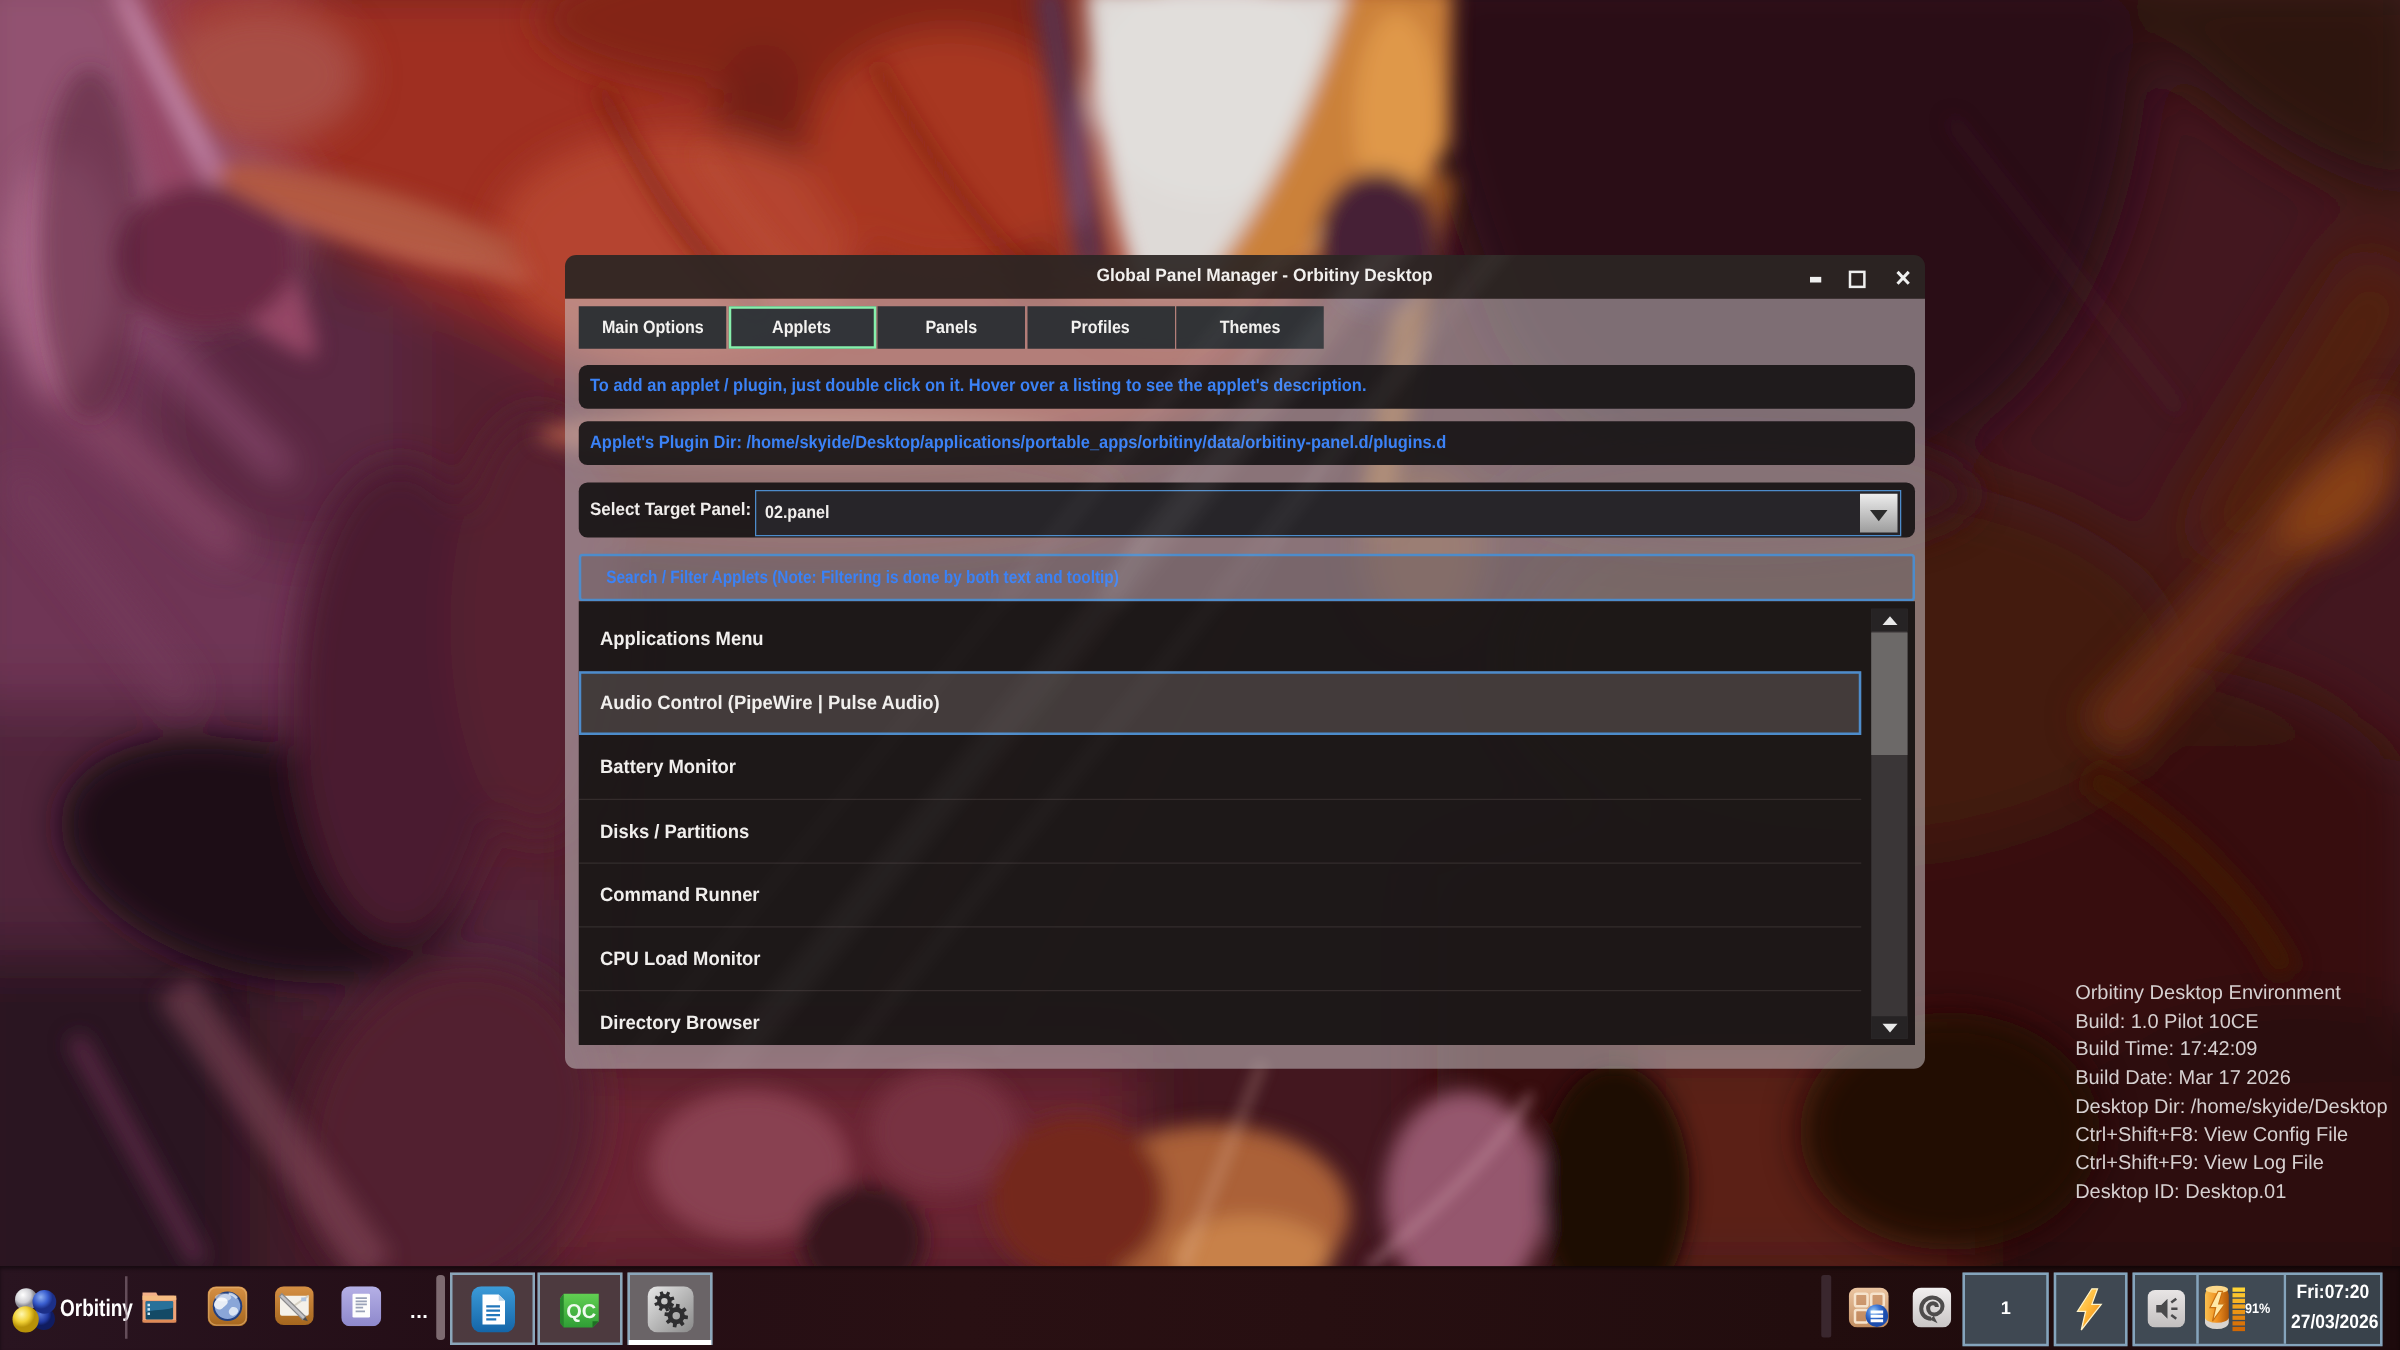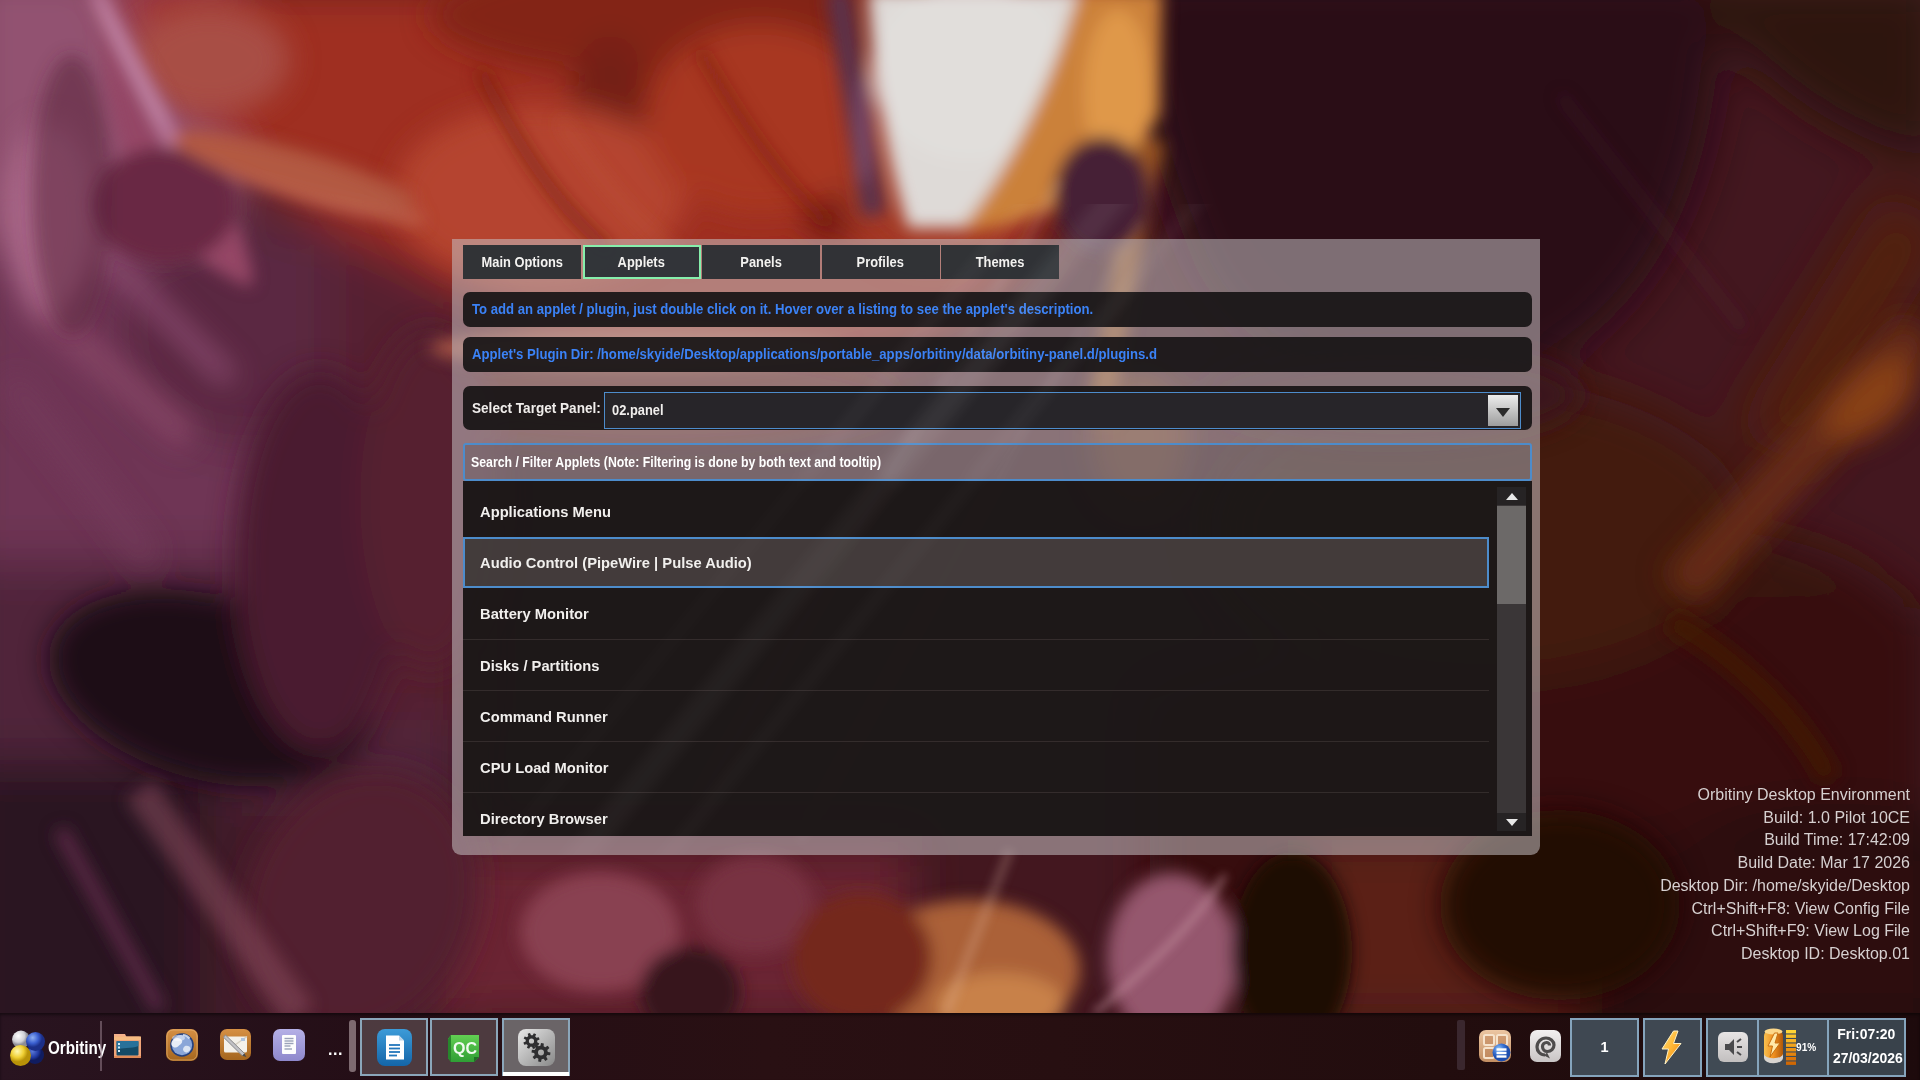--- a/index.html
+++ b/index.html
@@ -14,34 +14,34 @@
 #wbody{position:absolute;left:0;top:35px;right:0;bottom:0;background:rgba(196,192,195,.55);border-radius:0 0 9px 9px}
 .tab{position:absolute;top:6px;width:118px;height:34px;background:rgba(44,48,52,.96);color:#f3f2f0;font-size:14.3px;font-weight:bold;text-align:center;line-height:34px}
 .tab.sel{border:2px solid #86efac;background:rgba(46,51,56,.97);line-height:30px}
 .ibar{position:absolute;left:11px;width:1069px;height:35px;background:rgba(24,21,22,.92);border-radius:7px;color:#3b82f6;font-size:14.3px;font-weight:bold;line-height:35px;padding-left:9px;white-space:nowrap}
 .ibar .cx{transform:scaleX(.92)}
 #selrow{position:absolute;left:11px;top:146.7px;width:1069px;height:44px;background:rgba(23,19,21,.92);border-radius:7px;color:#f0edeb;font-size:14.3px;font-weight:bold;line-height:44px;padding-left:9px}
 #selrow>.cx{transform:scaleX(.95)}
 #combo{position:absolute;left:140.7px;top:6.8px;width:917px;height:37px;background:rgba(40,38,42,.95);border:1px solid #4d8ccb;color:#f0eeec;font-size:14.3px;font-weight:bold;line-height:35px;padding-left:7px}
 #cbtn{position:absolute;right:2px;top:2px;bottom:2px;width:30px;background:linear-gradient(#ededed,#9d9d9d)}
 #cbtn i{position:absolute;left:50%;top:50%;margin:-3px 0 0 -7px;border:7px solid transparent;border-top:9px solid #2b2b2b;border-bottom:none}
-#search{position:absolute;left:11px;top:203.5px;width:1069px;height:38.5px;background:rgba(88,80,85,.35);border:2px solid #4d8ccb;border-radius:3px;color:#ffffff;font-size:14.3px;font-weight:bold;line-height:34px;padding-left:6px}
+#search{position:absolute;left:11px;top:203.5px;width:1069px;height:38.5px;background:rgba(88,80,85,.35);border:2px solid #4d8ccb;border-radius:3px;color:#3b82f6;font-size:14.3px;font-weight:bold;line-height:34px;padding-left:20px}
 #list{position:absolute;left:11px;top:242px;width:1069px;height:355px;background:rgba(18,14,14,.9);overflow:hidden}
 .li{position:absolute;left:0;width:1026px;height:51px;color:#f1efed;font-size:15.5px;font-weight:bold;line-height:51px;padding-left:17px}
 .li .cx{transform:scaleX(.95)}
 .li.sep{border-top:1px solid rgba(130,124,118,.22)}
 .li.sel{background:rgba(140,130,126,.34);border:2px solid #4d8ccb;line-height:47px;padding-left:15px}
 #sbar{position:absolute;left:1034px;top:6px;width:29px;height:344px;background:#3a3637}
 .sbtn{position:absolute;left:0;width:29px;height:18px;background:#262324}
 .sbtn i{position:absolute;left:50%;top:50%}
 #sb-up i{margin:-3px 0 0 -6px;border:6px solid transparent;border-bottom:7px solid #e8e8e8;border-top:none}
 #sb-dn i{margin:-3px 0 0 -6px;border:6px solid transparent;border-top:7px solid #e8e8e8;border-bottom:none}
 #thumb{position:absolute;left:0;top:18.5px;width:29px;height:98px;background:#6c6968}
 
-#dtext{position:absolute;right:10px;top:784px;text-align:right;font-size:16px;line-height:22.7px;color:#d6d0d0}
+#dtext{position:absolute;right:10px;top:784px;text-align:left;font-size:16px;line-height:22.7px;color:#d6d0d0}
 
 #bar{position:absolute;left:0;top:1013px;width:1920px;height:67px;background:linear-gradient(90deg,#291420 0%,#240e16 20%,#291013 40%,#270f11 55%,#220d0e 75%,#1d0a0c 100%);box-shadow:inset 0 2px 3px rgba(0,0,0,.45)}
 .bseg{position:absolute}
 .tray{position:absolute;border:2px solid #85a4bc;background:#3f4852;color:#fff;font-weight:bold}
 </style></head>
 <body>
 <svg id="bg" width="1920" height="1080" viewBox="0 0 1920 1080">
 <defs>
 <filter id="b24" x="-40%" y="-40%" width="180%" height="180%">
         <feGaussianBlur stdDeviation="24"></feGaussianBlur>
@@ -137,20 +137,27 @@
 <path d="M1060,180 L700,800" stroke="#ffffff" stroke-width="12" opacity=".09" fill="none"></path>
 <path d="M1140,220 L800,840" stroke="#ffffff" stroke-width="7" opacity=".07" fill="none"></path>
 <path d="M1010,850 L945,1015" stroke="#ffd8c0" stroke-width="10" opacity=".22" fill="none"></path>
 <path d="M1095,1013 C1140,975 1195,925 1225,875" stroke="#dba4b2" stroke-width="6" opacity=".55" fill="none"></path>
 </g>
 <rect width="1920" height="1080" fill="#2a1018" opacity=".07"></rect>
 </svg>
 <div id="dtext">Orbitiny Desktop Environment<br>Build: 1.0 Pilot 10CE<br>Build Time: 17:42:09<br>Build Date: Mar 17 2026<br>Desktop Dir: /home/skyide/Desktop<br>Ctrl+Shift+F8: View Config File<br>Ctrl+Shift+F9: View Log File<br>Desktop ID: Desktop.01</div>
 
 <div id="win">
+<div id="tbar"><span class="cxc" style="margin-left:32px">Global Panel Manager - Orbitiny Desktop</span>
+<svg class="wbtn" style="left:990px;width:100px" width="100" height="35">
+<rect x="6" y="17.5" width="9" height="4.5" fill="#efefef"></rect>
+<rect x="38" y="13.5" width="11.5" height="12" fill="none" stroke="#efefef" stroke-width="2"></rect>
+<path d="M76,13.5 L85,23 M85,13.5 L76,23" stroke="#efefef" stroke-width="2.4"></path>
+</svg>
+</div>
 <div id="wbody">
 <div class="tab" style="left:11px"><span class="cxc">Main Options</span></div>
 <div class="tab sel" style="left:130.5px"><span class="cxc">Applets</span></div>
 <div class="tab" style="left:250px"><span class="cxc">Panels</span></div>
 <div class="tab" style="left:369.5px"><span class="cxc">Profiles</span></div>
 <div class="tab" style="left:489px"><span class="cxc">Themes</span></div>
 <div class="ibar" style="top:53px"><span class="cx">To add an applet / plugin, just double click on it. Hover over a listing to see the applet's description.</span></div>
 <div class="ibar" style="top:98px"><span class="cx">Applet's Plugin Dir: /home/skyide/Desktop/applications/portable_apps/orbitiny/data/orbitiny-panel.d/plugins.d</span></div>
 <div id="selrow"><span class="cx">Select Target Panel:</span>
 <div id="combo"><span class="cx">02.panel</span><div id="cbtn">

